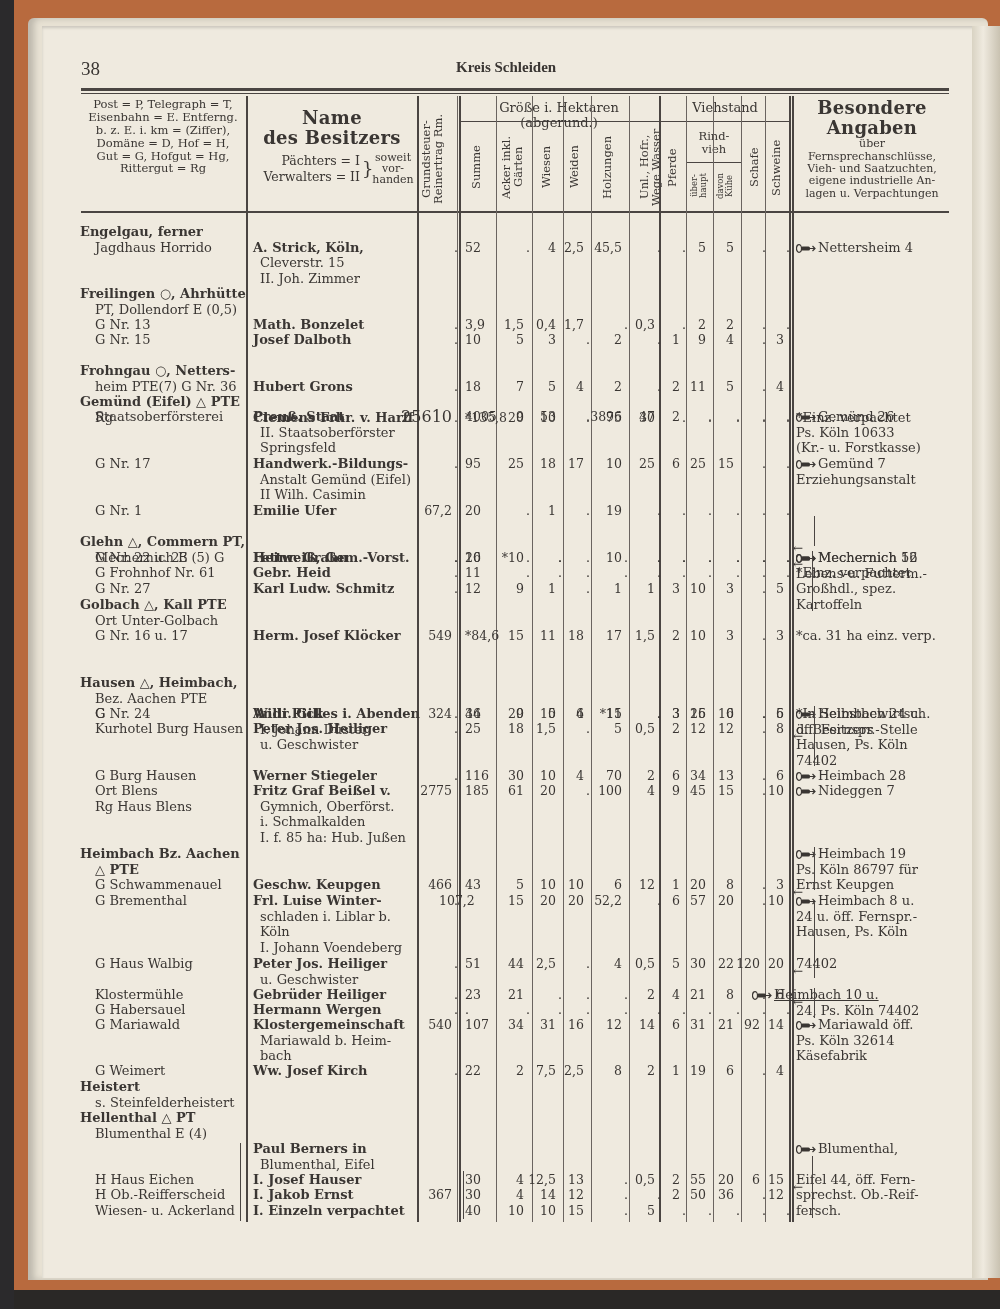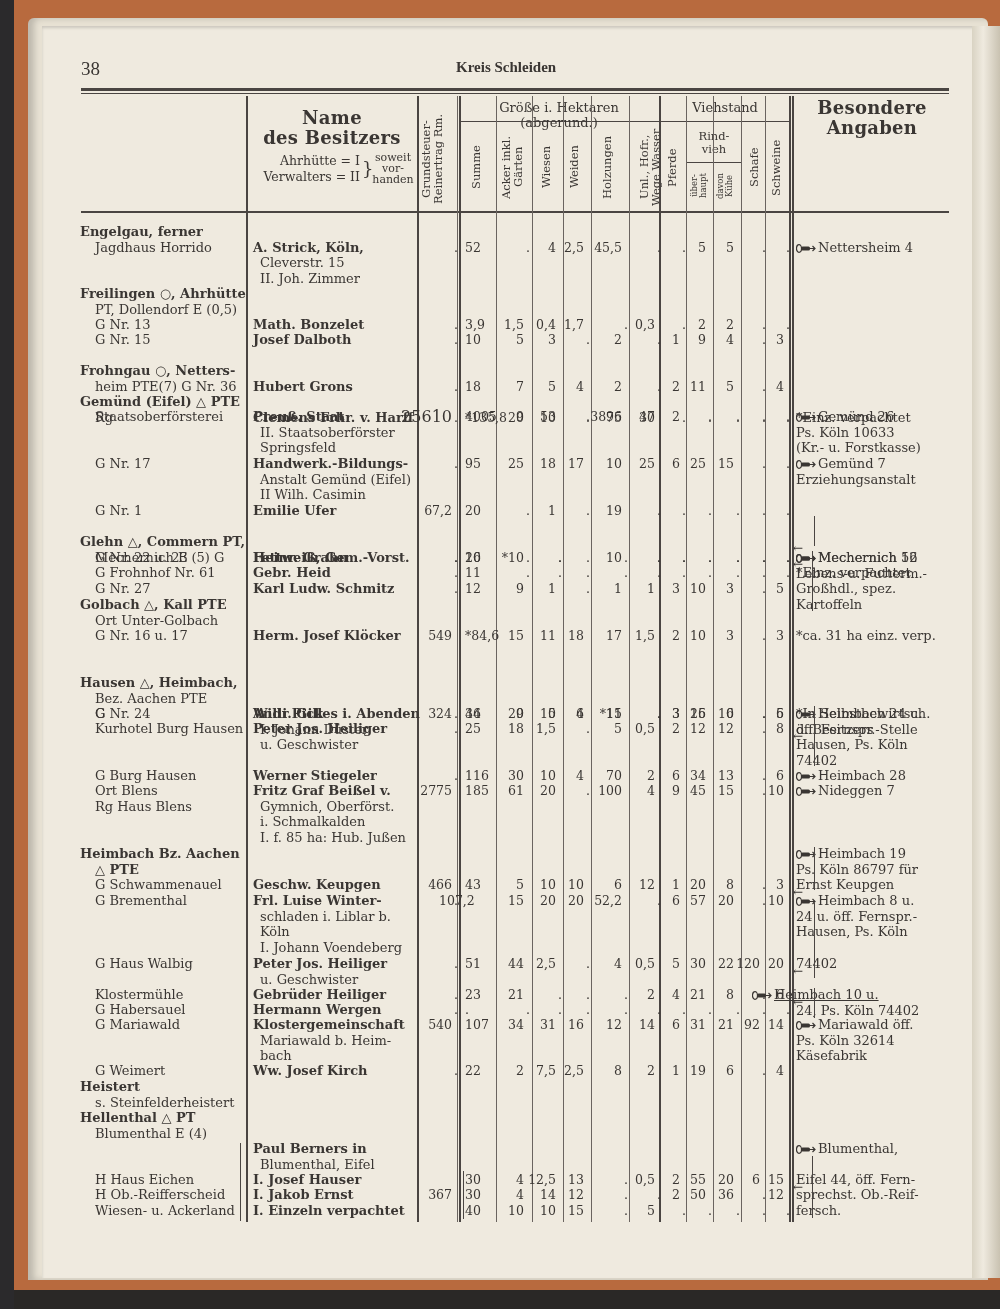--- a/index.html
+++ b/index.html
@@ -44,26 +44,34 @@
 <div class="page-number">38</div>
 <div class="running-head">Kreis Schleiden</div>
 
 <div class="rule" style="left:81px;top:88px;width:868px;height:3px;"></div>
 <div class="rule" style="left:81px;top:93px;width:868px;height:1px;"></div>
 <div class="rule" style="left:81px;top:211px;width:868px;height:2px;"></div>
 <div class="rule" style="left:459px;top:121px;width:331px;height:1px;"></div>
 <div class="rule" style="left:687px;top:162px;width:54px;height:1px;"></div>
 
 <div class="hdr" style="left:81px;top:98px;width:164px;">
+  <div class="hdr-sub" id="place-legend">
+      <div>Post = P, Telegraph = T,</div>
+      <div>Eisenbahn = E. Entferng.</div>
+      <div>b. z. E. i. km = (Ziffer),</div>
+      <div>Domäne = D, Hof = H,</div>
+      <div>Gut = G, Hofgut = Hg,</div>
+      <div>Rittergut = Rg</div>
+    </div>
 </div>
 <div class="hdr" style="left:248px;top:108px;width:168px;">
   <div class="hdr-title">Name</div>
   <div class="hdr-title" style="margin-bottom:6px">des Besitzers</div>
   <div style="position:relative;height:32px;font-size:12.5px;">
-    <div style="position:absolute;left:4px;top:0;text-align:right;width:108px;">Ahrhütte = I</div>
+    <div style="position:absolute;left:4px;top:0;text-align:right;width:108px;">Pächters = I</div>
     <div style="position:absolute;left:0;top:16px;text-align:right;width:112px;">Verwalters = II</div>
     <div style="position:absolute;left:114px;top:0;font-size:18px;line-height:30px;">}</div>
     <div style="position:absolute;left:122px;top:-2px;font-size:11px;line-height:11px;text-align:center;width:46px;">
       <div>soweit</div>
       <div>vor-</div>
       <div>handen</div>
     </div>
   </div>
 </div>
 <div class="rot" style="left:420px;top:110px;height:98px;white-space:pre;">Grundsteuer-
@@ -87,20 +95,27 @@
 haupt</div>
   <div class="rot" style="left:716px;top:166px;height:40px;font-size:8.5px;white-space:pre;">davon
 Kühe</div>
   <div class="rot" style="left:748px;top:130px;height:75px;">Schafe</div>
   <div class="rot" style="left:770px;top:130px;height:75px;">Schweine</div>
 </div>
 
 <div class="hdr" style="left:794px;top:98px;width:156px;">
   <div class="hdr-title">Besondere</div>
   <div class="hdr-title">Angaben</div>
+  <div class="hdr-sub" id="notes-sub" style="font-size:11px;">
+      <div>über</div>
+      <div>Fernsprechanschlüsse,</div>
+      <div>Vieh- und Saatzuchten,</div>
+      <div>eigene industrielle An-</div>
+      <div>lagen u. Verpachtungen</div>
+    </div>
 </div>
 
 <div id="vlines">
     <div class="vline thick" style="left: 246px; top: 96px; height: 1126px;"></div>
     <div class="vline thick" style="left: 417px; top: 96px; height: 1126px;"></div>
     <div class="vline" style="left: 457px; top: 96px; height: 1126px;"></div>
     <div class="vline thick" style="left: 459px; top: 96px; height: 1126px;"></div>
     <div class="vline" style="left: 496px; top: 96px; height: 1126px;"></div>
     <div class="vline" style="left: 532px; top: 96px; height: 1126px;"></div>
     <div class="vline" style="left: 563px; top: 96px; height: 1126px;"></div>

